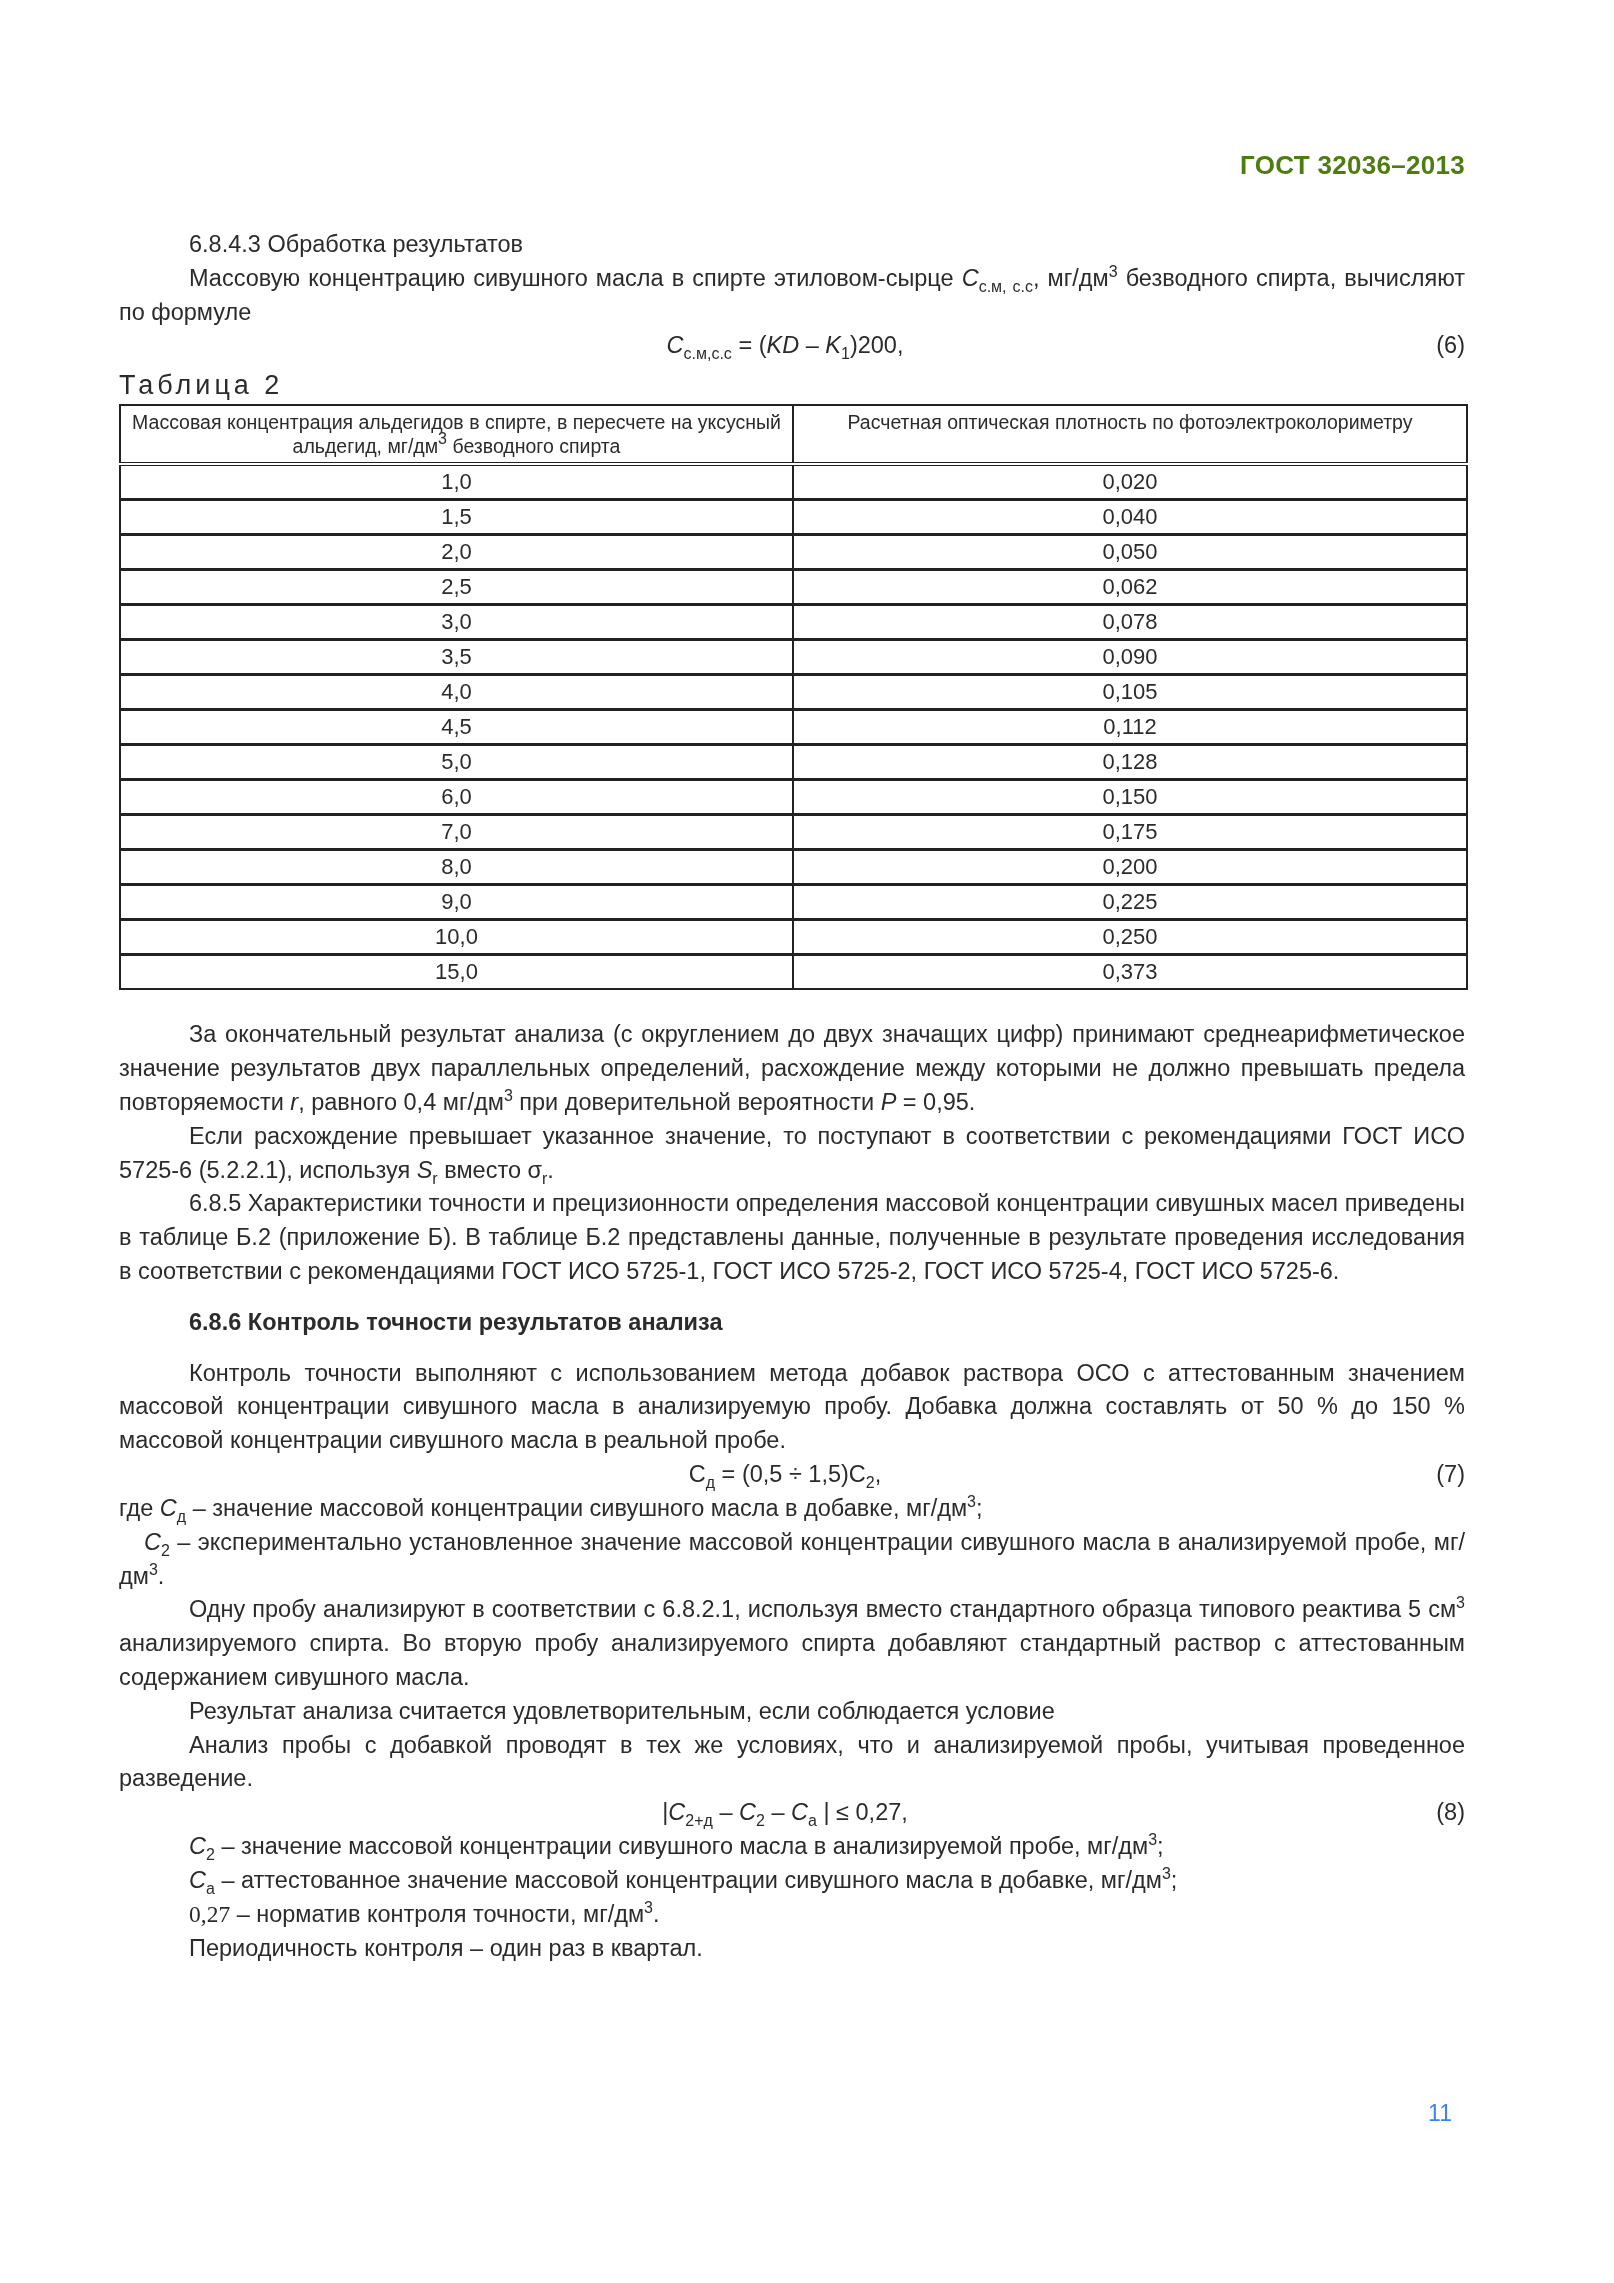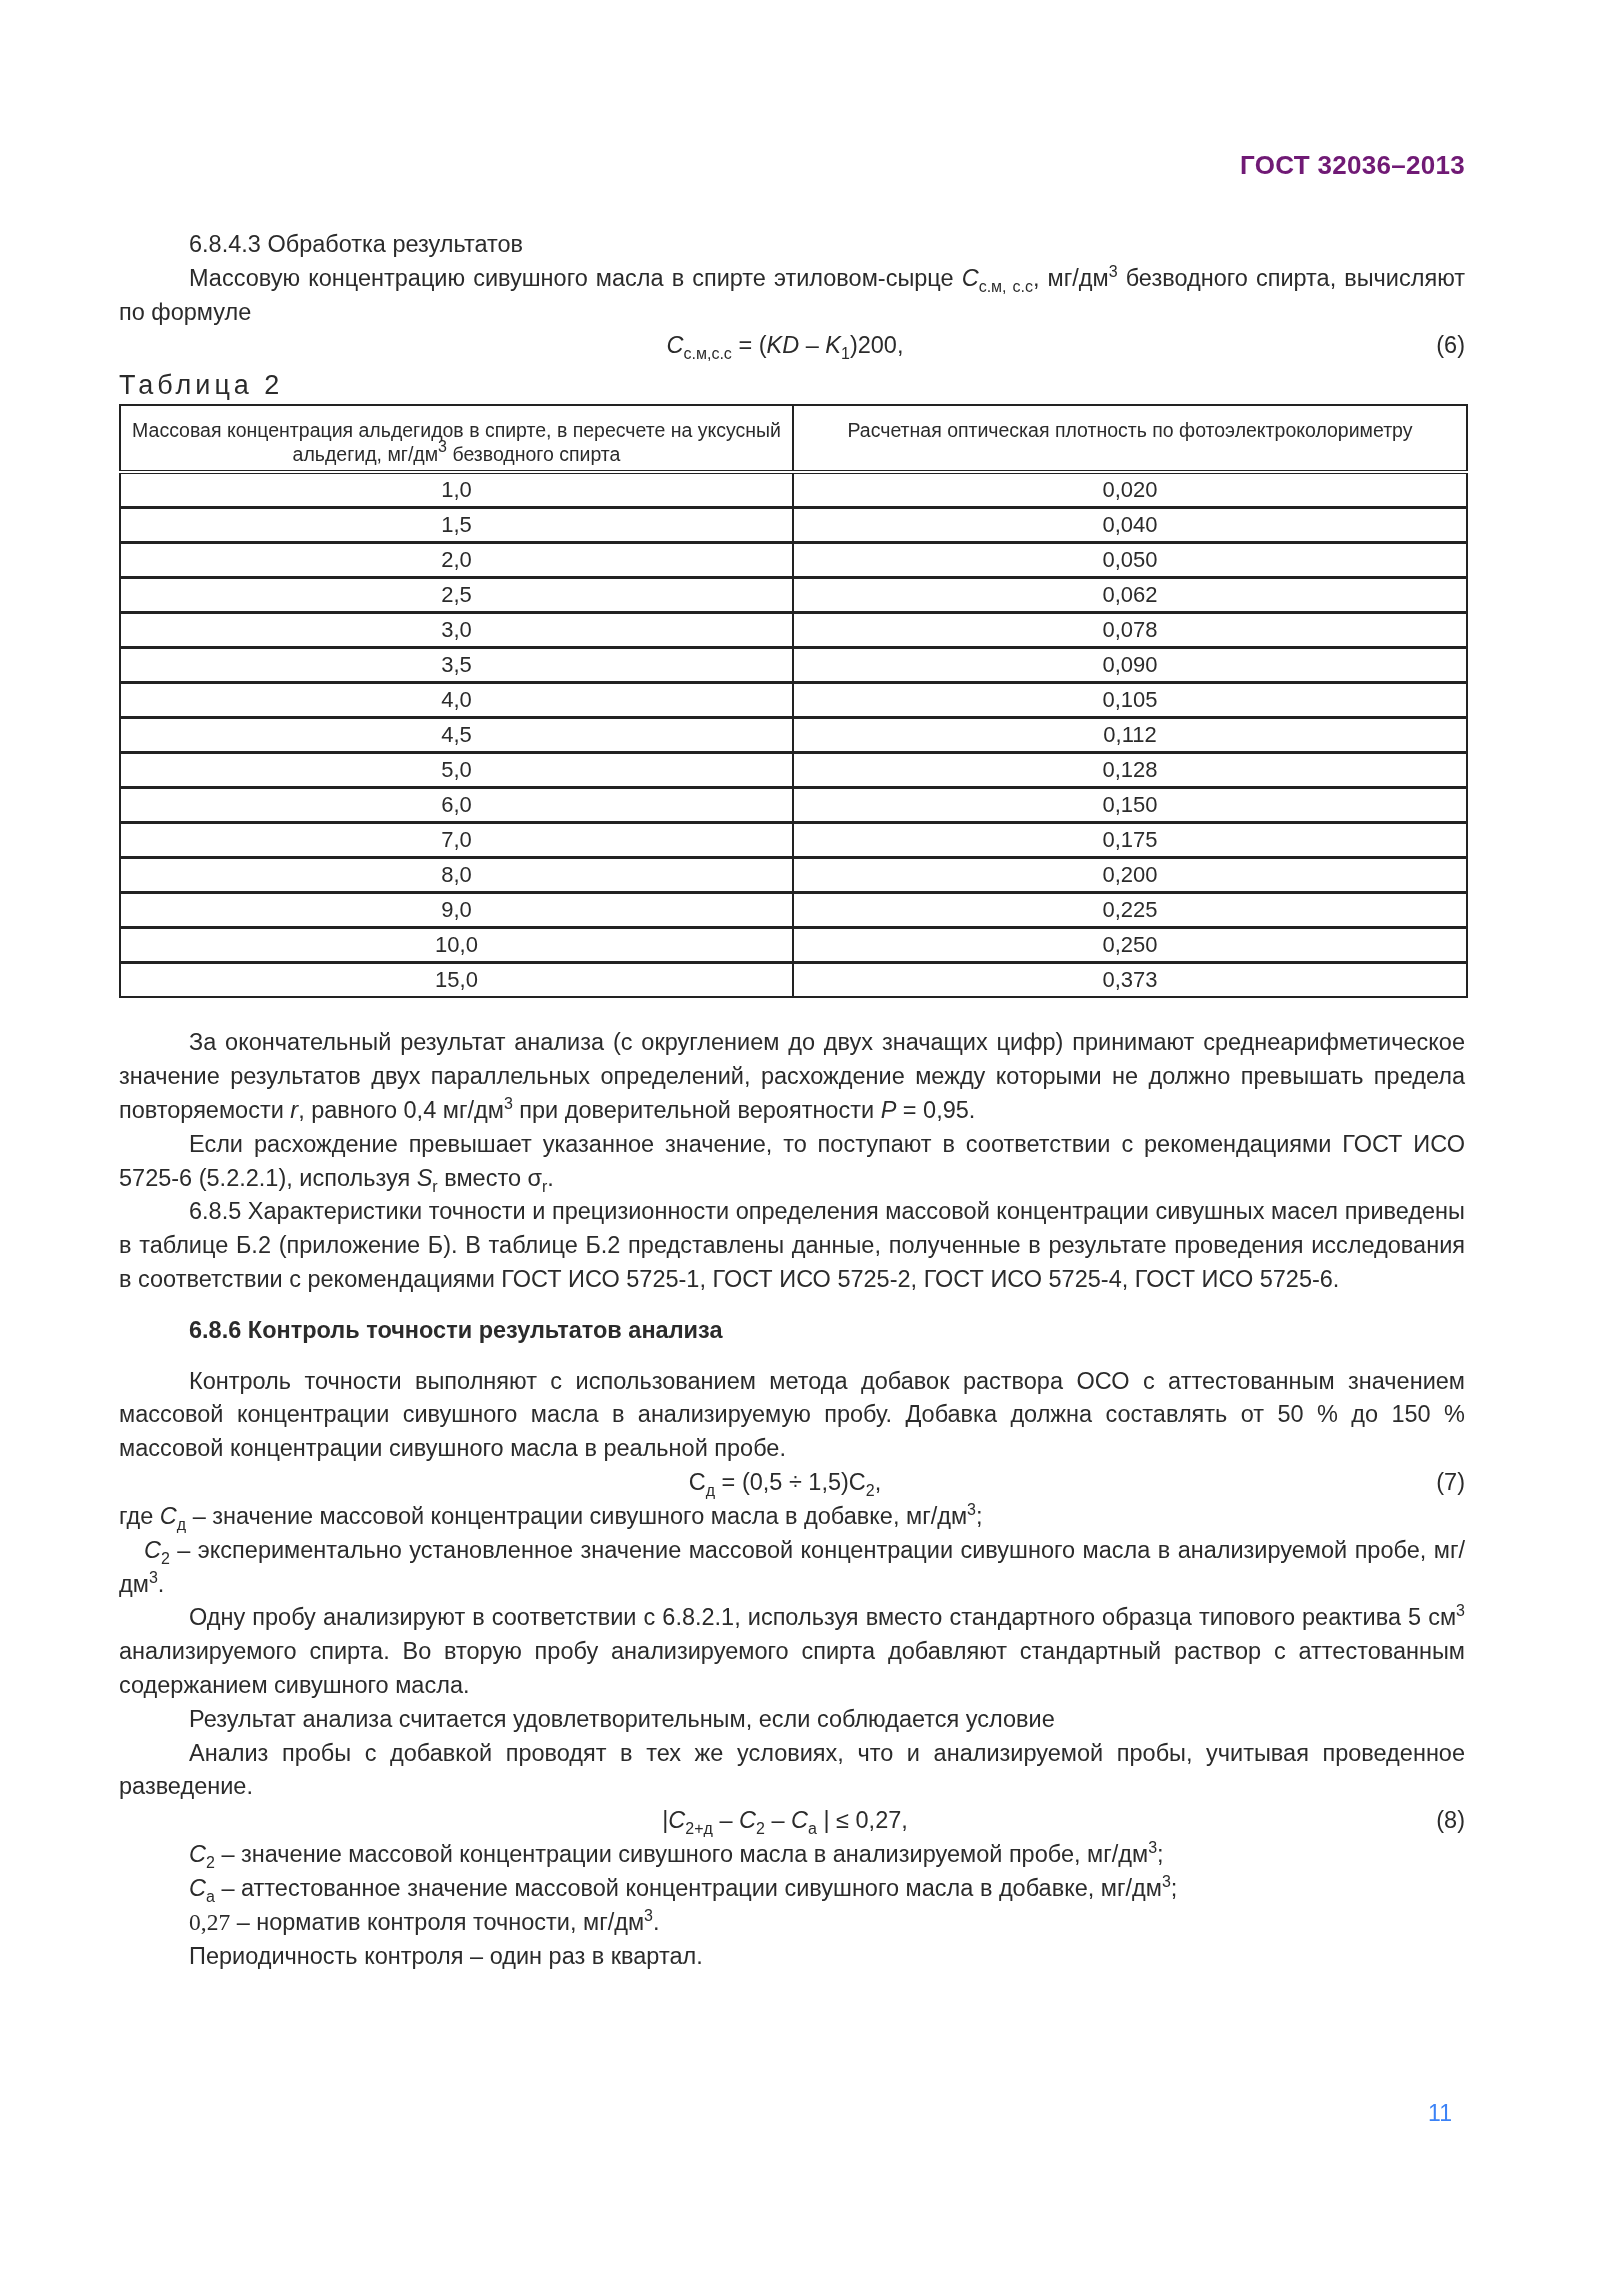--- a/index.html
+++ b/index.html
@@ -1,35 +1,35 @@
 <!DOCTYPE html>
 <html><head>
 <meta charset="utf-8">
 <style>
   html, body { margin: 0; padding: 0; background: #ffffff; }
   body { width: 1614px; height: 2283px; position: relative; overflow: hidden;
          font-family: "Liberation Sans", sans-serif; color: #2b2b2b; }
   .page { position: absolute; left: 0; top: 0; width: 1614px; height: 2283px; }
   .doc-code { position: absolute; right: 149px; top: 150px; font-weight: bold;
-              font-size: 26px; color: #701a75; letter-spacing: 0.3px; }
+              font-size: 26px; color: #4d7c0f; letter-spacing: 0.3px; }
   .content { position: absolute; left: 119px; top: 228px; width: 1346px;
              font-size: 23.5px; line-height: 33.8px; }
   p { margin: 0; text-align: justify; text-align-last: left; }
   .ind { text-indent: 70px; }
   .ind2 { padding-left: 70px; }
   .eq { position: relative; height: 34px; }
   .eq .f { position: absolute; left: 0; right: 14px; text-align: center; }
   .eq .n { position: absolute; right: 0; }
   i { font-style: italic; }
   sub { font-size: 16px; vertical-align: -6px; line-height: 0; }
   sup { font-size: 16px; vertical-align: 9px; line-height: 0; }
   .tcap { font-size: 27px; letter-spacing: 4px; margin-top: 6px; height: 34px; }
   table { border-collapse: collapse; width: 1347px; margin-top: 1px; table-layout: fixed; }
   th, td { border: 2px solid #222; text-align: center; font-weight: normal; padding: 0; }
-  th { font-size: 19.5px; line-height: 24px; vertical-align: top; padding-top: 12px; height: 52px; }
+  th { font-size: 19.5px; line-height: 24px; vertical-align: top; padding-top: 4px; height: 52px; }
   thead tr { border-bottom: 4px double #222; }
   td { font-size: 22px; height: 32px; line-height: 30px; }
   tbody tr td { border-top: 3px solid #222; }
   .gap { height: 28px; }
   .h-bold { font-weight: bold; }
   .pagenum { position: absolute; right: 162px; top: 2100px; font-size: 23px; color: #3b82f6; }
 </style>
 </head>
 <body>
 

